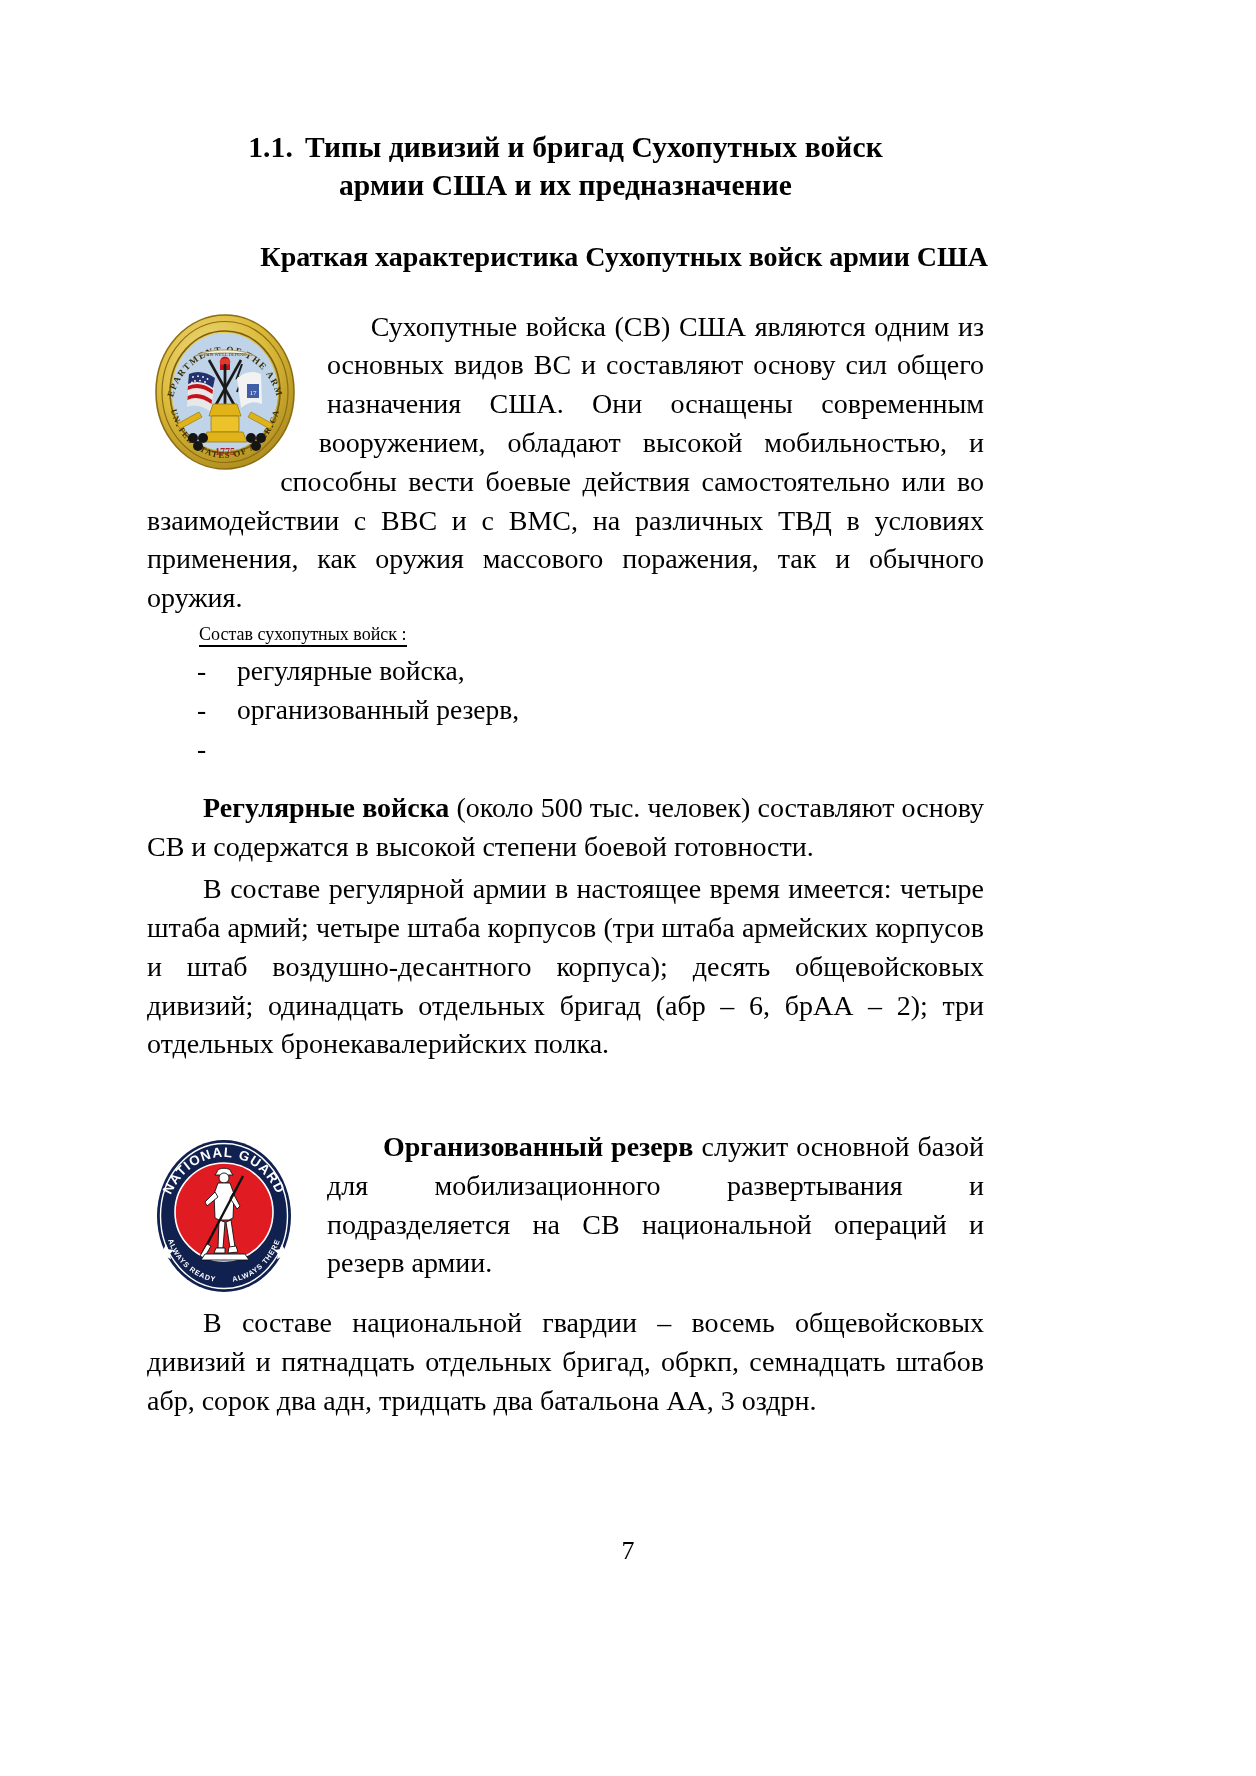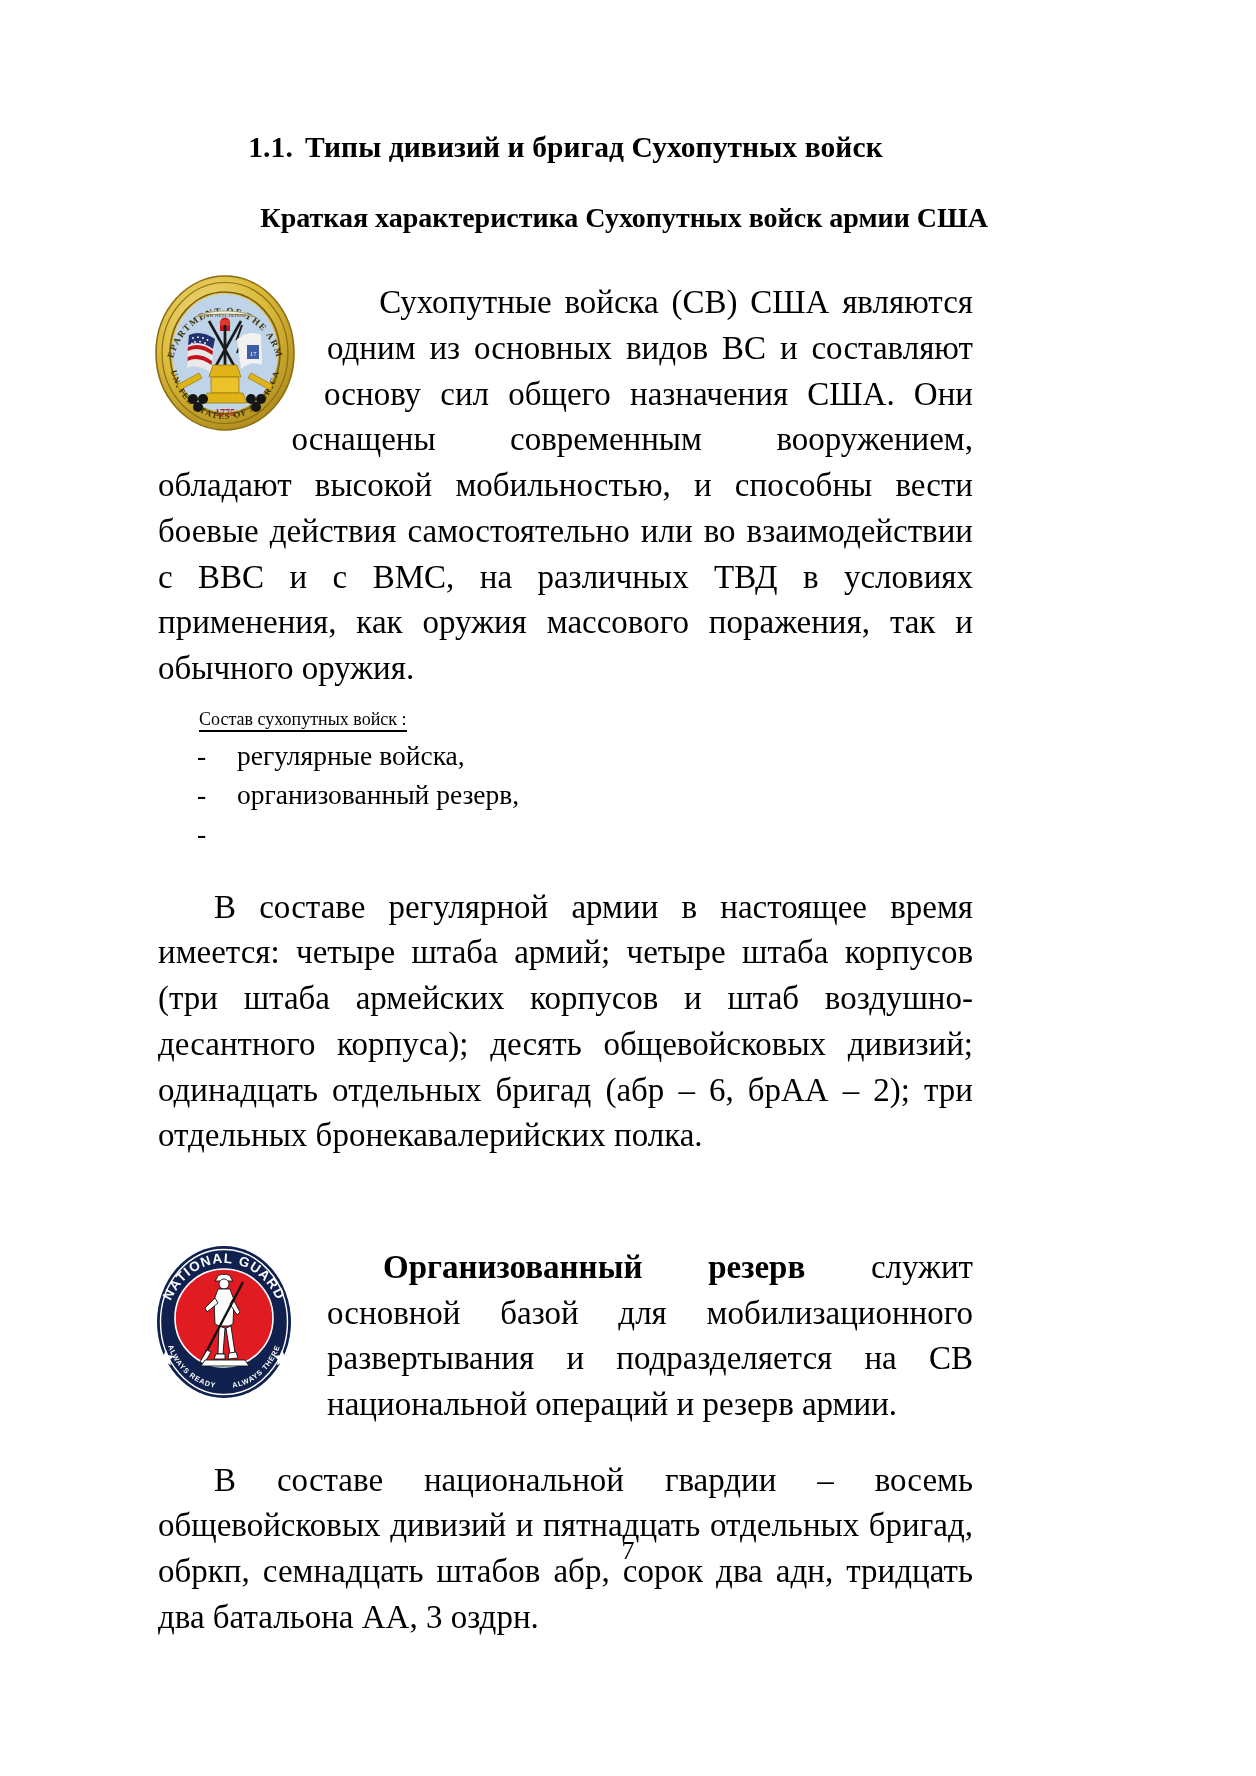--- a/index.html
+++ b/index.html
@@ -46,25 +46,25 @@
     font-weight: bold;
     font-size: 28px;
     text-align: right;
     margin: 0;
     padding-top: 34px;
     line-height: 1.25;
   }
 
   
   p.body {
-    font-size: 33px;
+    font-size: 28px;
     line-height: 1.385;
     text-align: justify;
     text-justify: inter-word;
-    margin: 15px;
+    margin: 4px;
     text-indent: 56px;
     hyphens: manual;
   }
   .gap-md { height: 30px; }
   .gap-lg { height: 56px; }
 
   b, .bold { font-weight: bold; }
 
   
   .emblem-army {
@@ -128,20 +128,21 @@
 <body>
 
 <div class="page">
 
   <div class="content">
 
     <h1 class="chapter-title">
       <span class="l1">
         <span class="num">1.1.</span><span>Типы дивизий и бригад Сухопутных войск</span>
       </span>
+      <span class="l2">армии США и их предназначение</span>
     </h1>
 
     <h2 class="section-subtitle">Краткая характеристика Сухопутных войск армии США</h2>
 
     <div class="gap-md"></div>
 
     <div class="emblem-army">
       <svg viewBox="0 0 152 160" width="152" height="160" aria-hidden="true">
         <defs>
           <path id="arcTop" d="M 24,86 A 54,62 0 0 1 128,86" fill="none"></path>
@@ -229,20 +230,21 @@
     <p class="underlined"><span>Состав сухопутных войск :</span></p>
 
     <ul class="dashlist">
       <li><span class="dash">-</span><span>регулярные войска,</span></li>
       <li><span class="dash">-</span><span>организованный резерв,</span></li>
       <li><span class="dash">-</span></li>
     </ul>
 
     <div class="gap-lg"></div>
 
+    <p class="body"><b>Регулярные войска</b><span> (около 500 тыс. человек) составляют основу СВ и содержатся в высокой степени боевой готовности.</span></p>
 
     <p class="body">В составе регулярной армии в настоящее время имеется: четыре штаба армий; четыре штаба корпусов (три штаба армейских корпусов и штаб воздушно-десантного корпуса); десять общевойсковых дивизий; одинадцать отдельных бригад (абр – 6, брАА – 2); три отдельных бронекавалерийских полка.</p>
 
     <div class="gap-lg"></div>
 
     <div class="emblem-ng">
       <svg viewBox="0 0 158 160" width="158" height="160" aria-hidden="true">
         <defs>
           <path id="ngTop" d="M 20,88 A 58,66 0 0 1 138,88" fill="none"></path>
           <path id="ngBotL" d="M 19,80 A 58,66 0 0 0 79,146" fill="none"></path>

